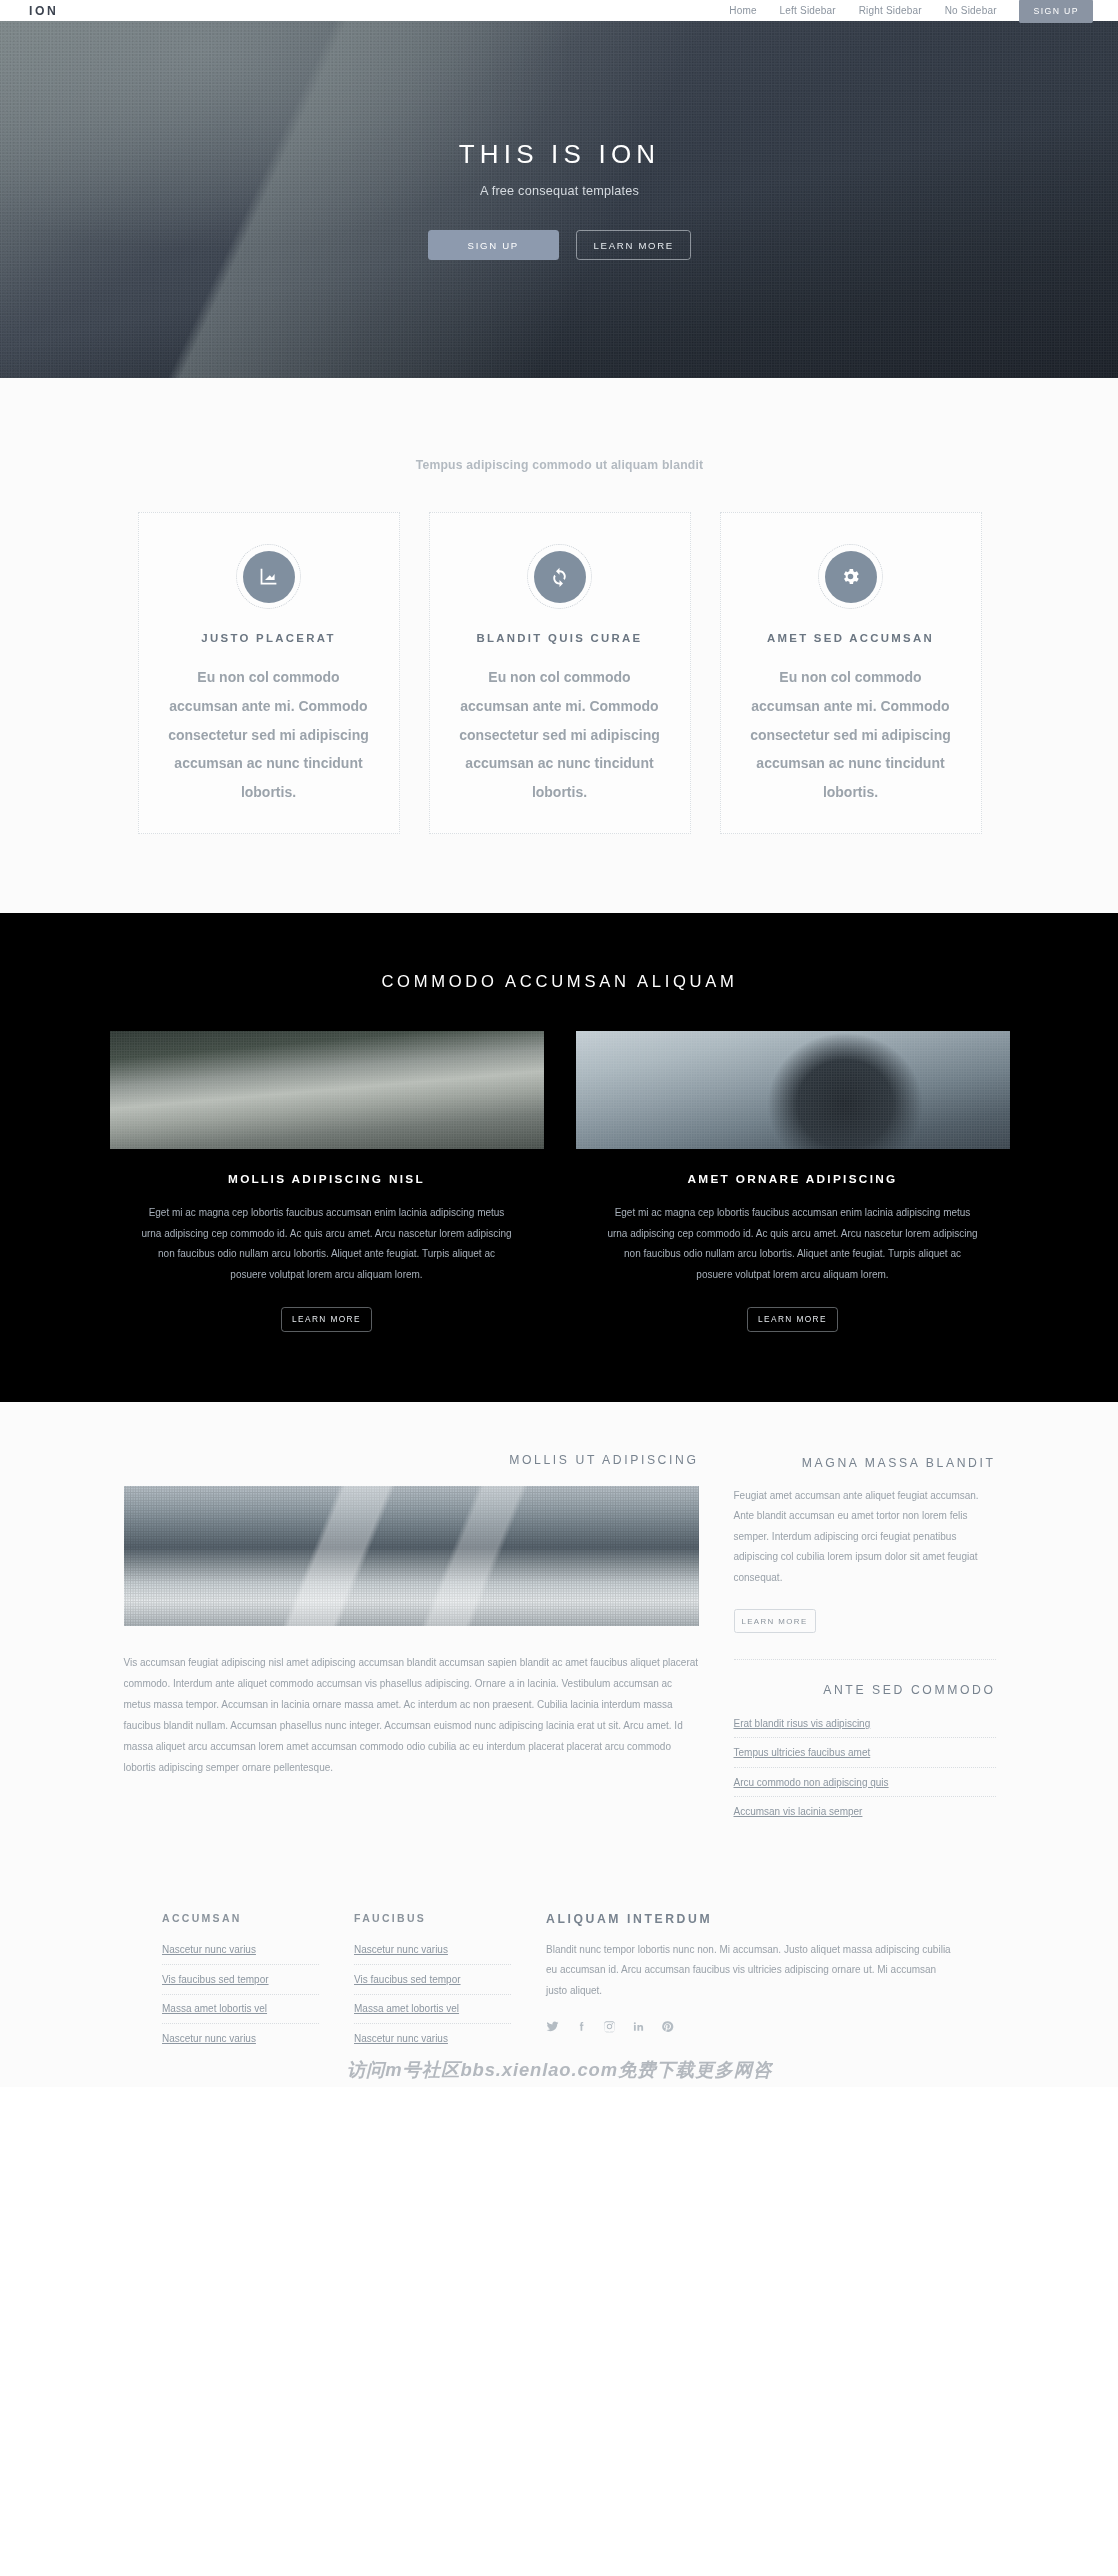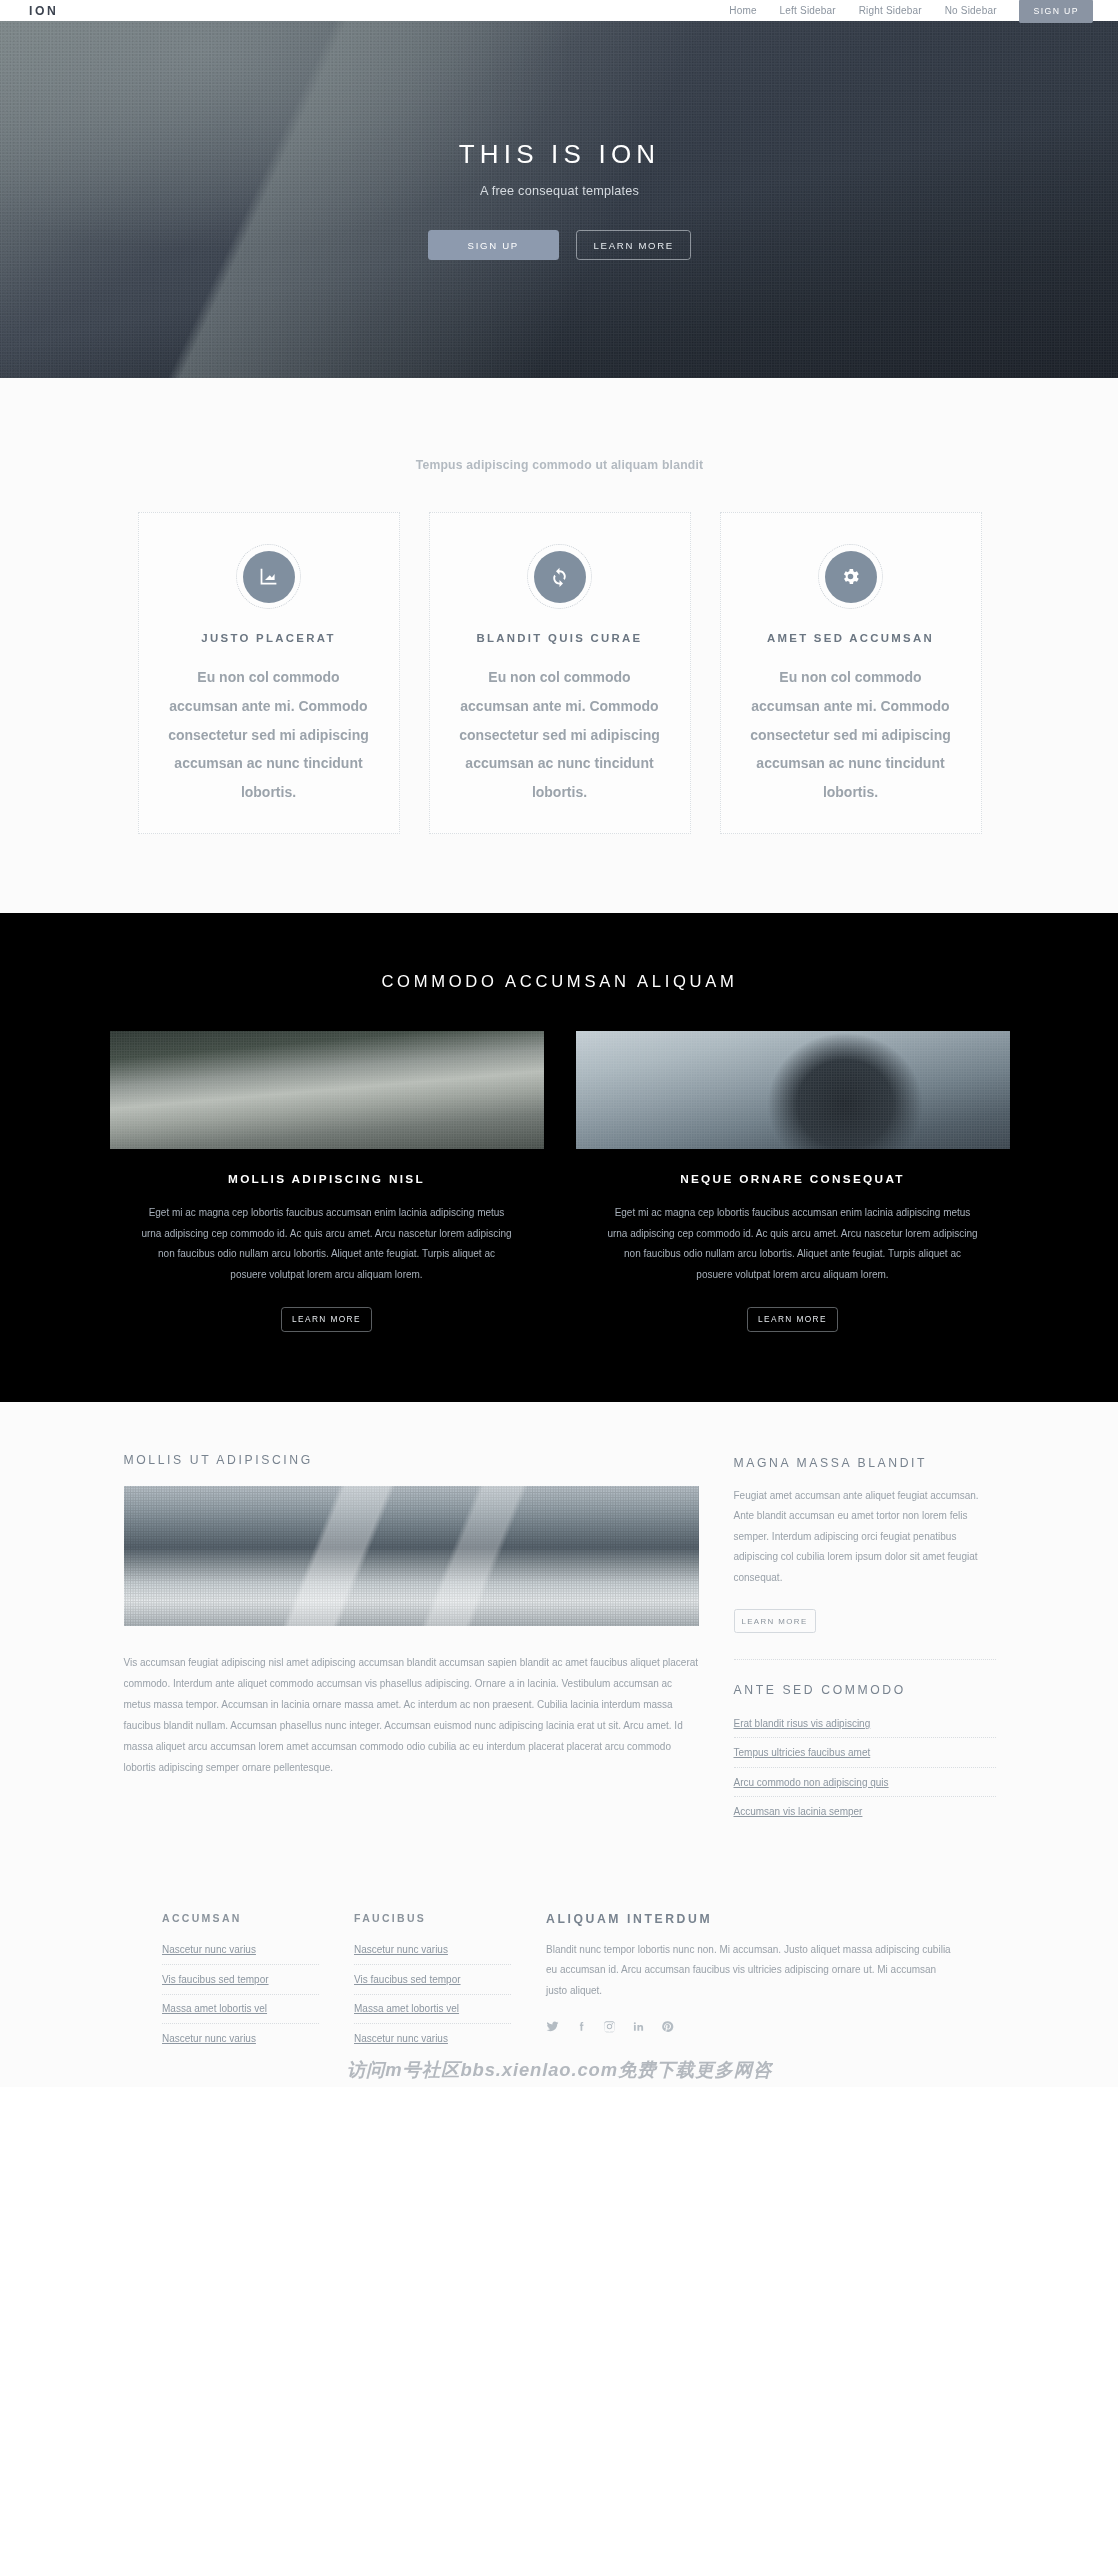--- a/index.html
+++ b/index.html
@@ -240,20 +240,21 @@
     justify-content: center;
     gap: 35px;
   }
   .main-col { width: 575px; }
   .side-col { width: 262px; padding-top: 3.5px; }
   .col-title {
     font-size: 12.2px;
     letter-spacing: 2.6px;
     color: #78838f;
     font-weight: 400;
+    text-align: right;
   }
   .hero-img {
     width: 575px; height: 140px;
     margin-top: 19px;
     position: relative;
     overflow: hidden;
     background:
       linear-gradient(180deg, #b9c2c9 0%, #9aa6ae 14%, #7d8a93 26%, #57636d 44%, #8c969c 56%, #cdd4d8 70%, #e6eaec 82%, #aeb6bb 100%);
   }
   .hero-img::after {
@@ -424,21 +425,21 @@
 
       <div class="dark-card">
         <div class="thumb thumb-forest"></div>
         <h3 class="dark-card-title">MOLLIS ADIPISCING NISL</h3>
         <p class="dark-card-text">Eget mi ac magna cep lobortis faucibus accumsan enim lacinia adipiscing metus urna adipiscing cep commodo id. Ac quis arcu amet. Arcu nascetur lorem adipiscing non faucibus odio nullam arcu lobortis. Aliquet ante feugiat. Turpis aliquet ac posuere volutpat lorem arcu aliquam lorem.</p>
         <a href="#" class="btn btn-ghost">LEARN MORE</a>
       </div>
 
       <div class="dark-card">
         <div class="thumb thumb-person"></div>
-        <h3 class="dark-card-title">NEQUE ORNARE CONSEQUAT</h3>
+        <h3 class="dark-card-title">AMET ORNARE ADIPISCING</h3>
         <p class="dark-card-text">Eget mi ac magna cep lobortis faucibus accumsan enim lacinia adipiscing metus urna adipiscing cep commodo id. Ac quis arcu amet. Arcu nascetur lorem adipiscing non faucibus odio nullam arcu lobortis. Aliquet ante feugiat. Turpis aliquet ac posuere volutpat lorem arcu aliquam lorem.</p>
         <a href="#" class="btn btn-ghost">LEARN MORE</a>
       </div>
 
     </div>
   </section>
 
   <section class="content">
     <div class="main-col">
       <h2 class="col-title">MOLLIS UT ADIPISCING</h2>

